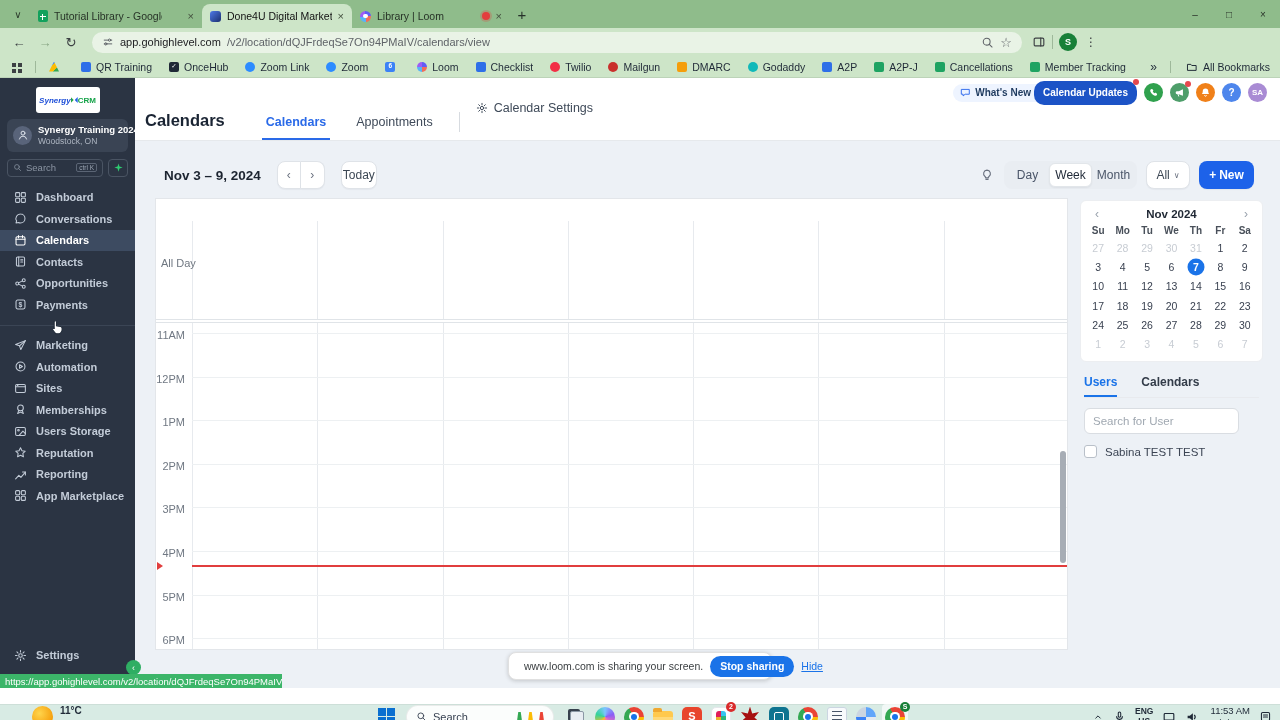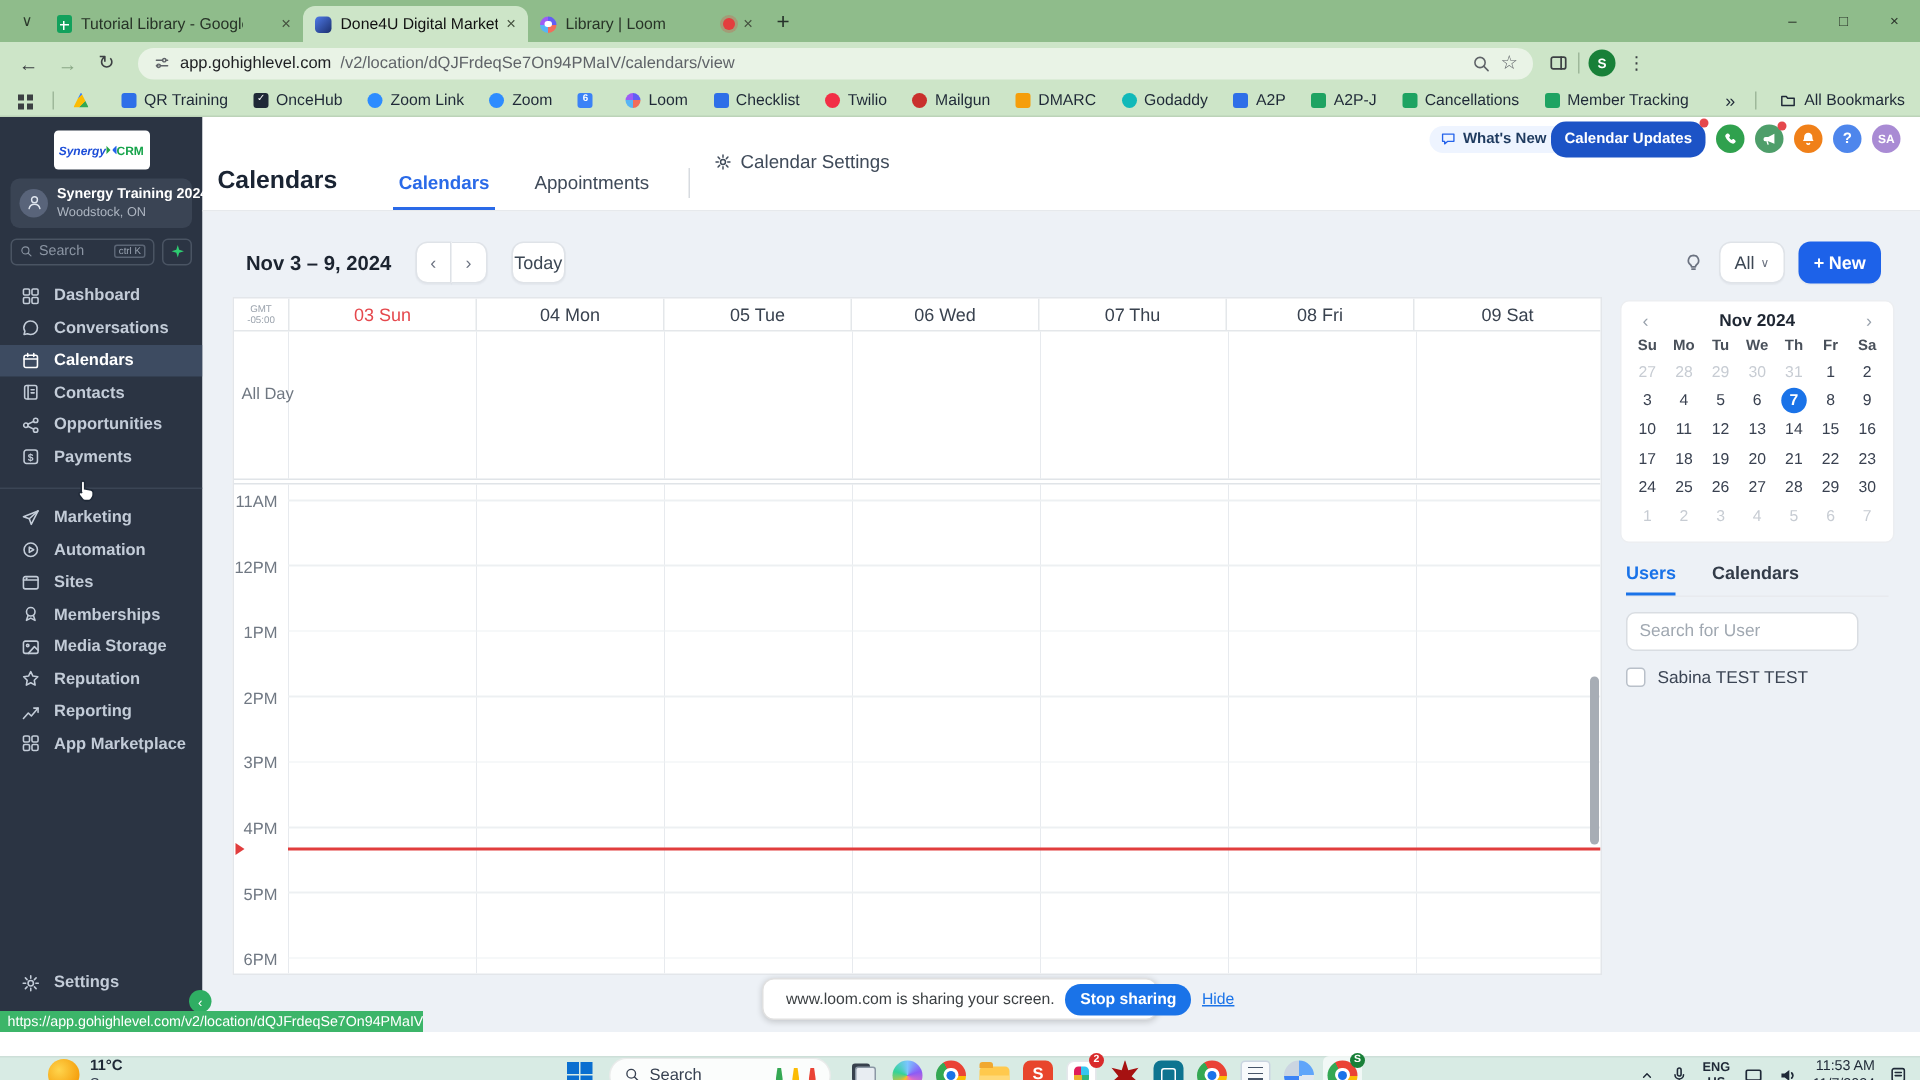--- a/index.html
+++ b/index.html
@@ -585,21 +585,21 @@
         <div class="nav-item">
           <svg class="ico" width="13" height="13">
             <use href="#i-memberships"></use>
           </svg>
           <span>Memberships</span>
         </div>
         <div class="nav-item">
           <svg class="ico" width="13" height="13">
             <use href="#i-media"></use>
           </svg>
-          <span>Media Storage</span>
+          <span>Users Storage</span>
         </div>
         <div class="nav-item">
           <svg class="ico" width="13" height="13">
             <use href="#i-reputation"></use>
           </svg>
           <span>Reputation</span>
         </div>
         <div class="nav-item">
           <svg class="ico" width="13" height="13">
             <use href="#i-reporting"></use>
@@ -683,48 +683,38 @@
         <span class="ct-date">Nov 3 – 9, 2024</span>
         <span class="pn-group">
           <span class="btn">‹</span>
           <span class="btn">›</span>
         </span>
         <span class="btn btn-today">Today</span>
         <span class="ct-right">
           <svg class="ico bulb" width="14" height="14">
               <use href="#i-bulb"></use>
             </svg>
+          <span class="seg">
+            <span class="seg-btn">Day</span>
+              <span class="seg-btn active">Week</span>
+              <span class="seg-btn">Month</span>
+          </span>
           <span class="btn btn-all">
             <span>All</span>
               <span class="car">∨</span>
           </span>
           <span class="btn btn-new">
             <span>+</span>
               <span>New</span>
           </span>
         </span>
       </div>
 
       <div class="cal-card">
         <div class="cols"></div>
-        <div class="day-head">
-          <span class="gmt">
-            <span>GMT</span>
-              <span>-05:00</span>
-          </span>
-          <div style="display:flex;flex:1">
-            <span class="day-cell hl">03 Sun</span>
-              <span class="day-cell">04 Mon</span>
-              <span class="day-cell">05 Tue</span>
-              <span class="day-cell">06 Wed</span>
-              <span class="day-cell">07 Thu</span>
-              <span class="day-cell">08 Fri</span>
-              <span class="day-cell">09 Sat</span>
-          </div>
-        </div>
         <span class="allday-label">All Day</span>
         <div class="ad-sep"></div>
         <div class="hours"></div>
         <div class="times">
           <div class="time-slot">11AM</div>
             <div class="time-slot">12PM</div>
             <div class="time-slot">1PM</div>
             <div class="time-slot">2PM</div>
             <div class="time-slot">3PM</div>
             <div class="time-slot">4PM</div>

